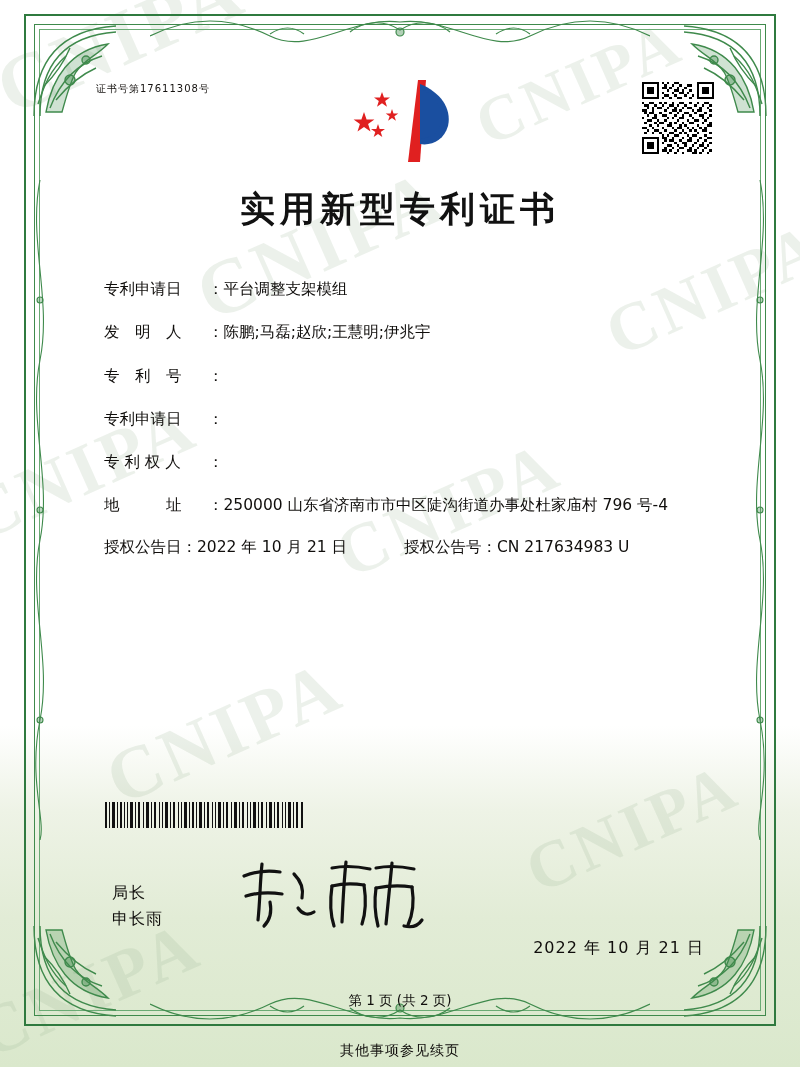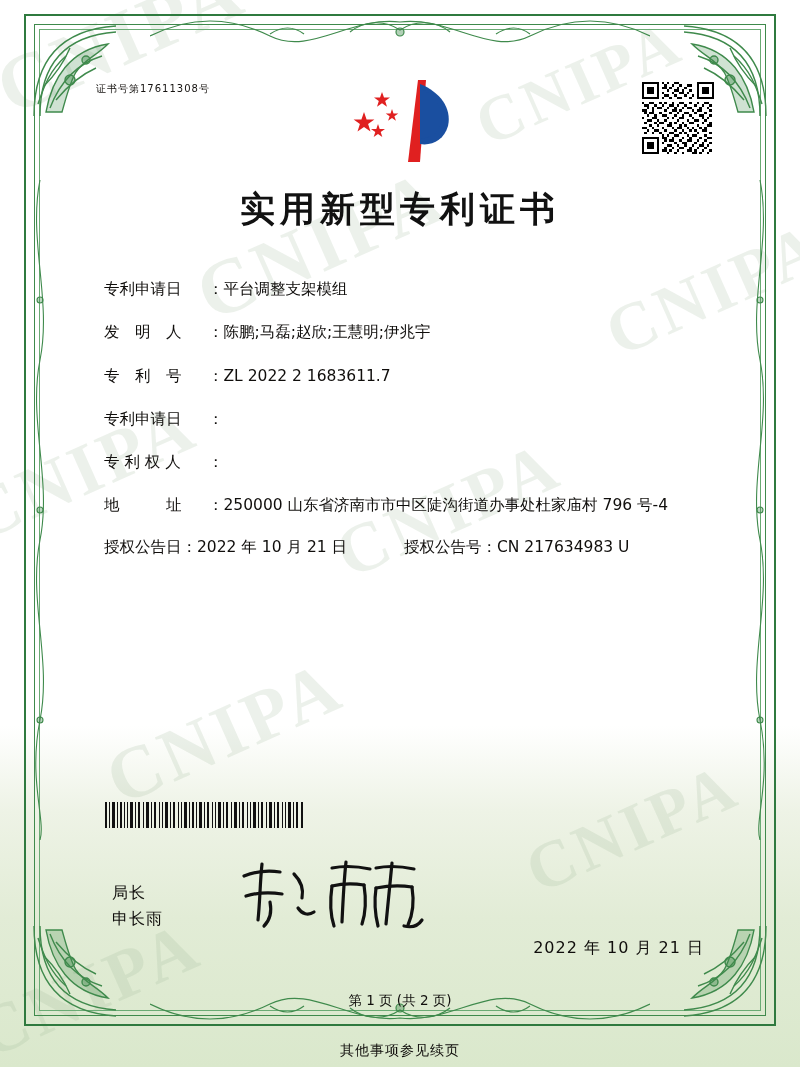--- a/index.html
+++ b/index.html
@@ -581,21 +581,20 @@
 
     <div class="field-row">
       <div class="field-label">发　明　人</div>
       <div class="field-colon">：</div>
       <div class="field-value">陈鹏;马磊;赵欣;王慧明;伊兆宇</div>
     </div>
 
     <div class="field-row">
       <div class="field-label">专　利　号</div>
       <div class="field-colon">：</div>
-      <div class="field-value">ZL 2022 2 1683611.7</div>
     </div>
 
     <div class="field-row">
       <div class="field-label">专利申请日</div>
       <div class="field-colon">：</div>
     </div>
 
     <div class="field-row">
       <div class="field-label">专 利 权 人</div>
       <div class="field-colon">：</div>

